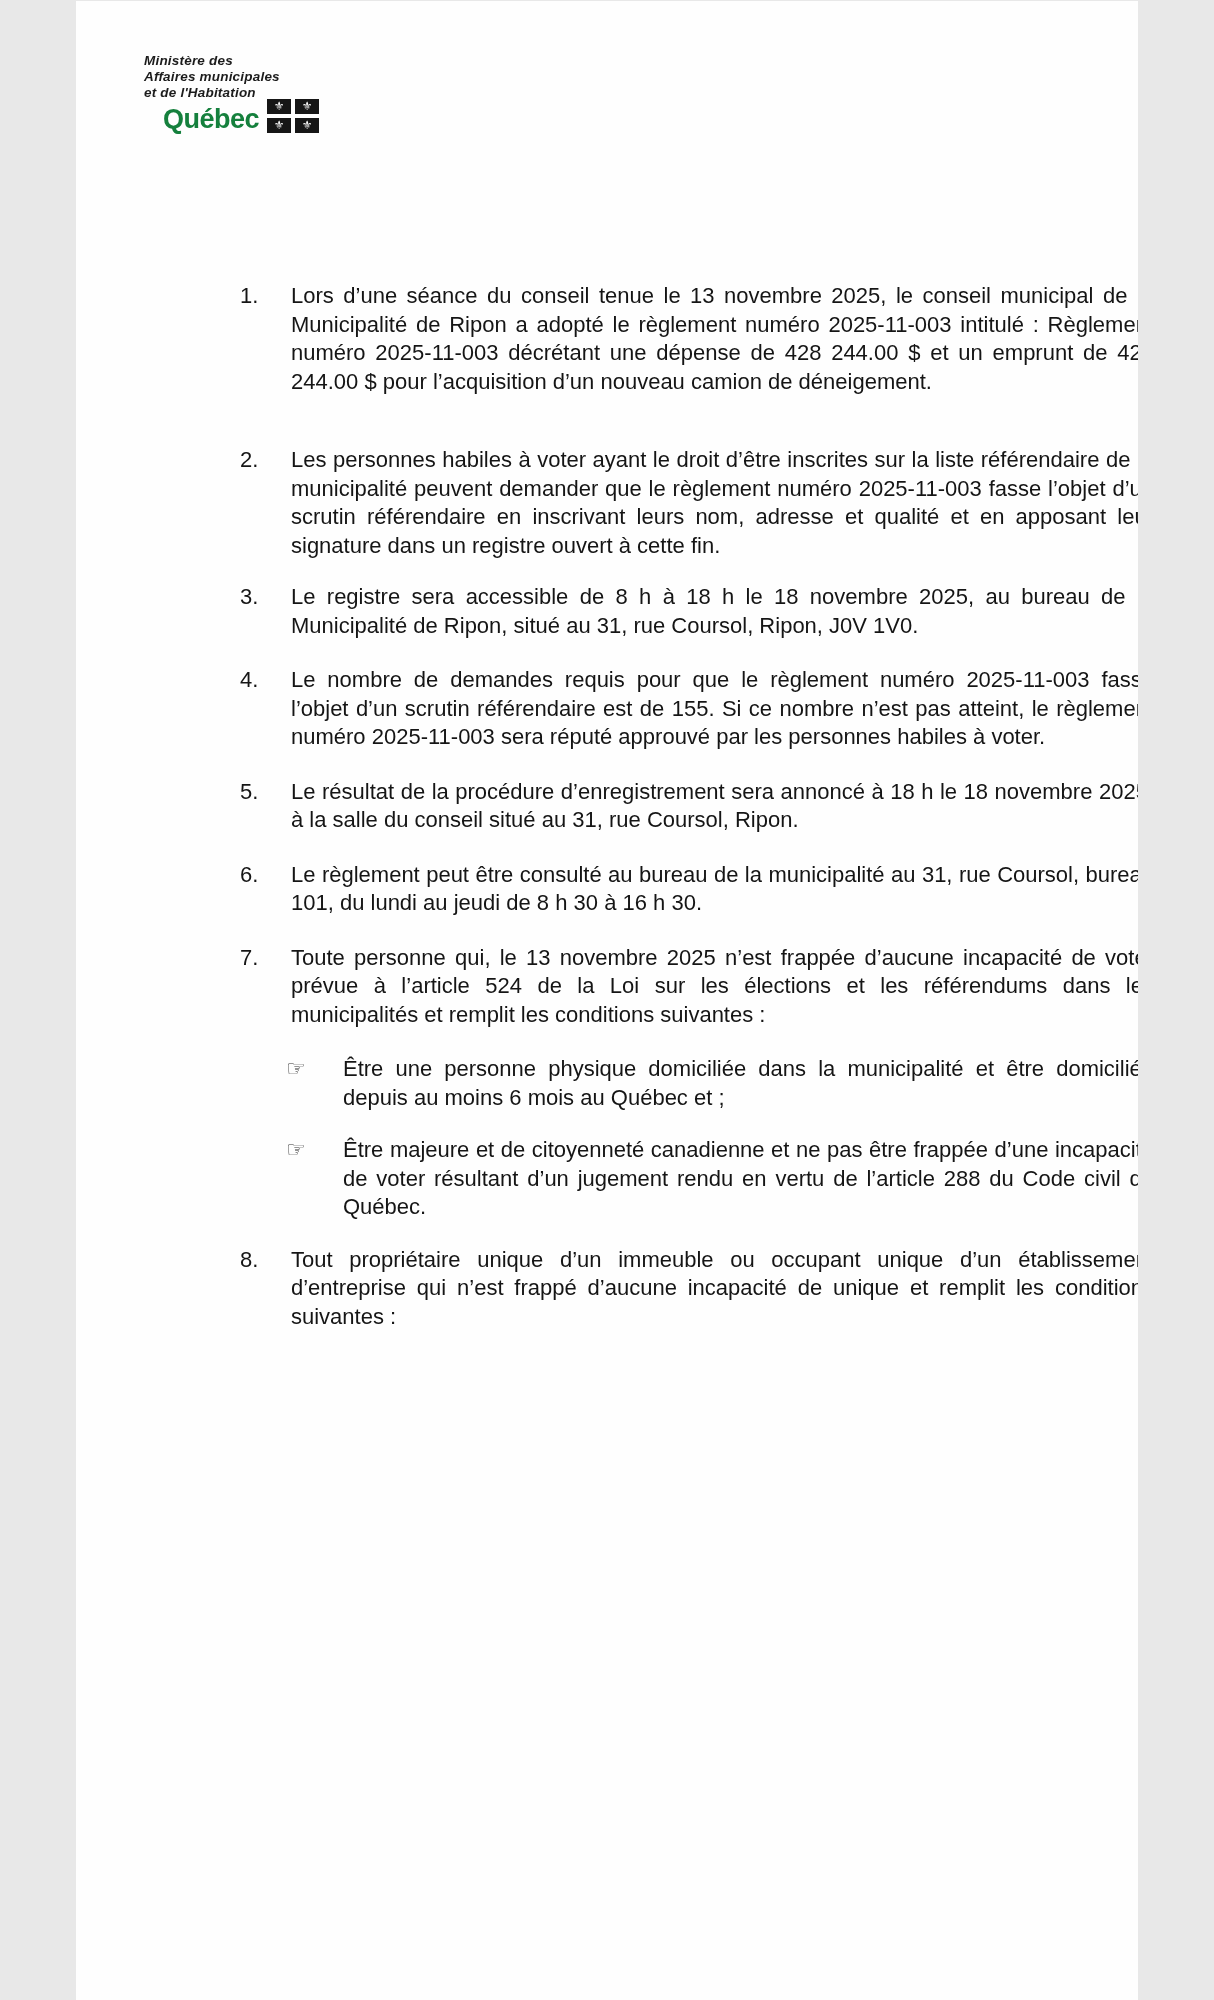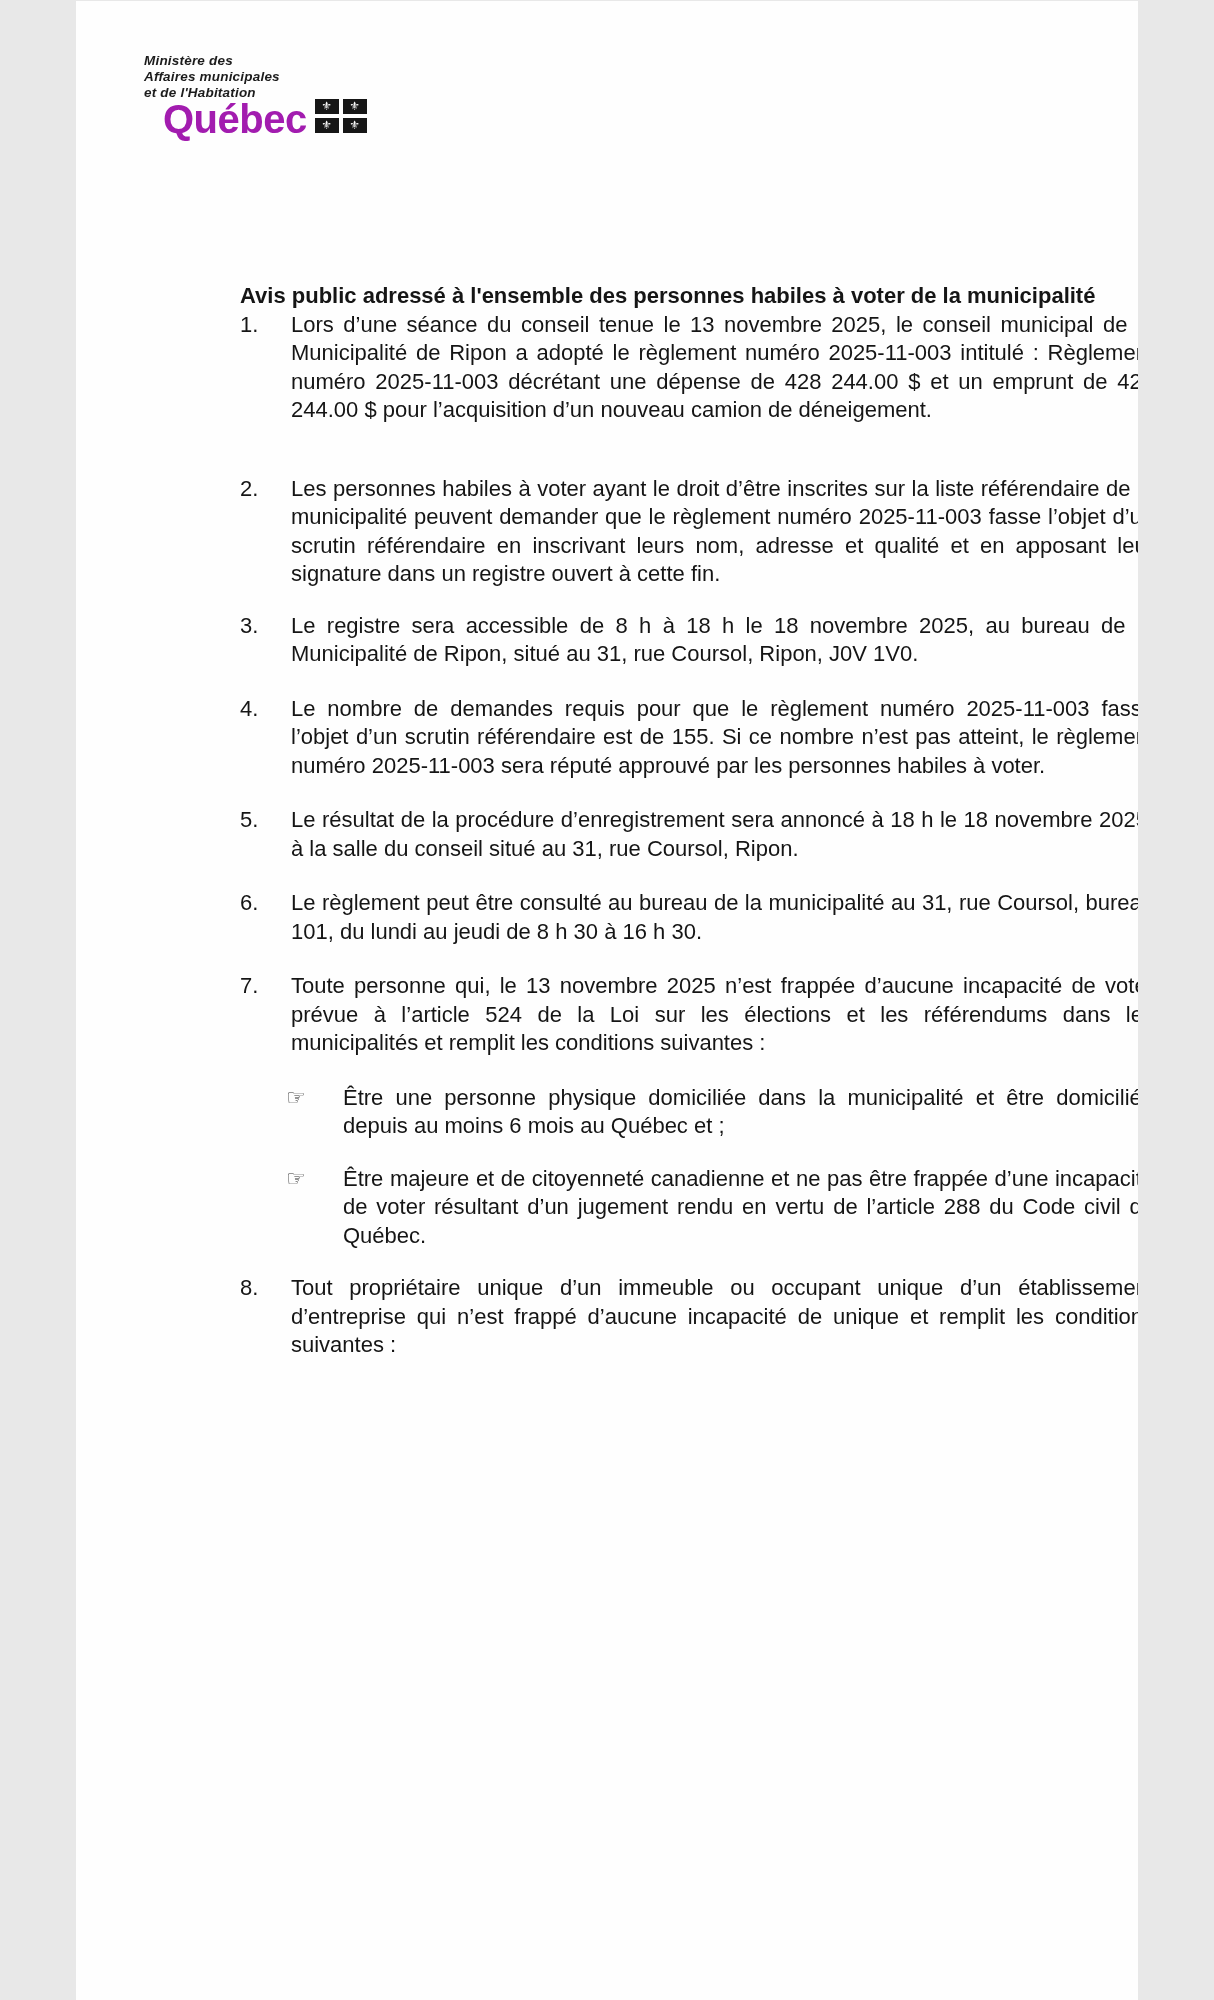--- a/index.html
+++ b/index.html
@@ -5,21 +5,21 @@
   html,body{margin:0;padding:0;background:#e8e8e8;}
   .page{
     position:relative;width:1062px;height:2000px;background:#fefefe;
     font-family:"Liberation Sans","DejaVu Sans",sans-serif;color:#151515;
     overflow:hidden;margin:1px auto;
   }
   
   .logo{position:absolute;left:68px;top:52px;}
   .ministry{font-size:13.5px;font-weight:bold;font-style:italic;line-height:16px;letter-spacing:.2px;color:#1c1c1c;}
   .wordmark-row{display:flex;align-items:flex-end;margin-left:19px;margin-top:-2px;}
-  .wordmark{font-size:40px;font-weight:600;letter-spacing:-.5px;line-height:34px;color:#a21caf;}
+  .wordmark{font-size:27px;font-weight:600;letter-spacing:-.5px;line-height:34px;color:#15803d;}
   .flag{display:grid;grid-template-columns:24px 24px;grid-template-rows:15px 15px;gap:4px;margin-left:8px;margin-bottom:3px;}
   .fcell{background:#161616;color:#fff;font-size:12px;line-height:15px;text-align:center;font-family:"DejaVu Sans",sans-serif;}
   
   .content{position:absolute;left:164px;top:281px;width:914px;font-size:22px;line-height:28.5px;text-align:justify;}
   .content p{margin:0;}
   .b-title{font-weight:bold;margin-bottom:23px;}
   .b-given{margin-bottom:27px;}
   .b-addr{margin-bottom:48px;}
   .item{display:flex;margin-bottom:26px;}
   .item .num{flex:0 0 51px;}
@@ -49,21 +49,20 @@
         <span class="fcell">⚜</span>
         <span class="fcell">⚜</span>
         <span class="fcell">⚜</span>
         <span class="fcell">⚜</span>
       </span>
     </div>
   </header>
 
   <main class="content">
 
-    <p class="b-title">Avis public adressé à l'ensemble des personnes habiles à voter de la municipalité</p>
 
 
 
     <div class="item item1">
       <span class="num">1.</span>
       <p class="itext">Lors d’une séance du conseil tenue le 13 novembre 2025, le conseil municipal de la Municipalité de Ripon a adopté le règlement numéro 2025-11-003 intitulé : Règlement numéro 2025-11-003 décrétant une dépense de 428 244.00 $ et un emprunt de 428 244.00 $ pour l’acquisition d’un nouveau camion de déneigement.</p>
     </div>
 
     <div class="item item2">
       <span class="num">2.</span>

